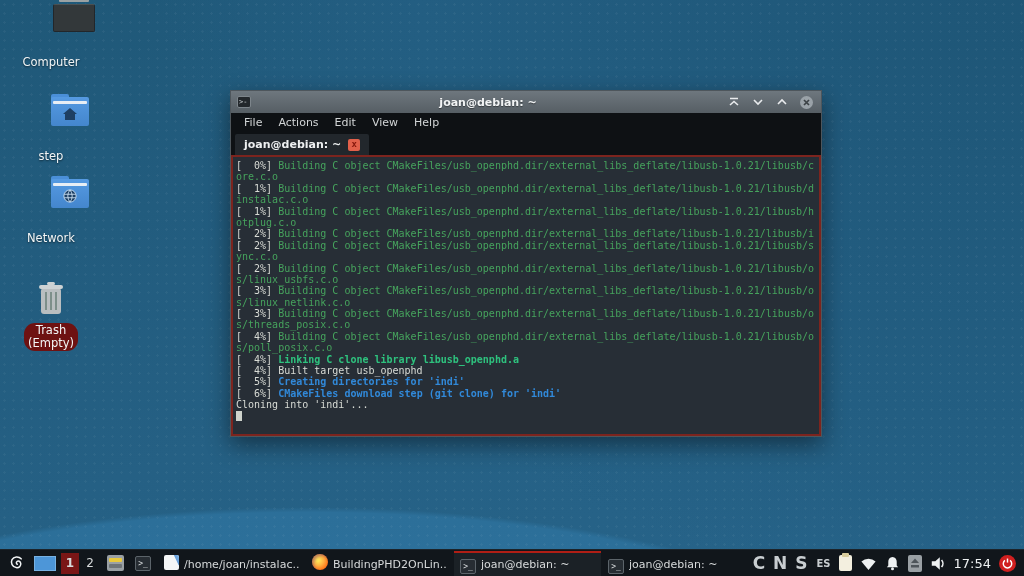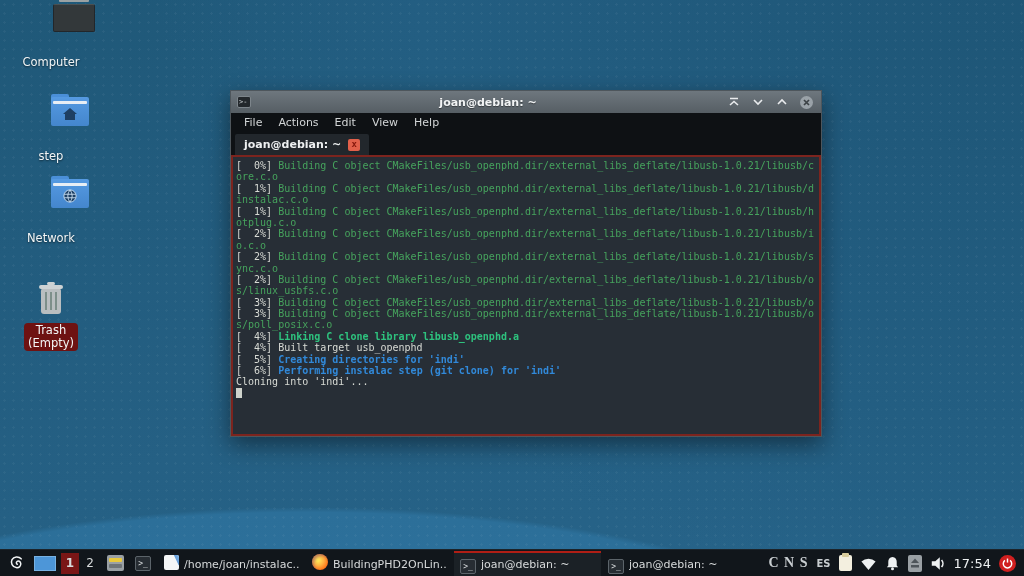--- a/index.html
+++ b/index.html
@@ -20,21 +20,21 @@
   .d-icon { position:absolute; left:8px; width:86px; text-align:center; cursor:default; }
   .d-icon:nth-child(1){ top:4px; }
   .d-icon:nth-child(2){ top:98px; }
   .d-icon:nth-child(3){ top:180px; }
   .d-icon:nth-child(4){ top:280px; }
   .d-icon .glyph { display:inline-block; height:40px; margin-bottom:3px; }
   .d-icon .lbl {
     color:#f2f5f6; font-size:11.5px; line-height:13px; text-shadow:0 1px 2px rgba(0,0,0,.55);
     display:inline-block; padding:1px 4px;
   }
-  .d-icon .lbl.selected { background:#6e1212; border-radius:4px; text-shadow:none; }
+  .d-icon .lbl.selected { background:#6e1212; border-radius:11px; text-shadow:none; }
 
   .icon-computer { width:46px; height:36px; position:relative; margin-top:4px;}
   .icon-computer .screen { position:absolute; left:2px; top:0; width:42px; height:28px; background:#33383a; border:1px solid #22262a; border-top-color:#4a5052; border-radius:2px;}
   .icon-computer .base { position:absolute; left:8px; bottom:2px; width:30px; height:4px; background:#9aa1a3; border-radius:1px;}
   .icon-computer .neck { position:absolute; left:19px; bottom:5px; width:8px; height:4px; background:#5b6163;}
 
   .folder { width:38px; height:29px; position:relative; margin-top:6px;}
   .folder .tab { position:absolute; left:0; top:-4px; width:16px; height:6px; background:#4a8fd8; border-radius:2px 2px 0 0;}
   .folder .body { position:absolute; left:0; top:-1px; width:38px; height:29px; background:linear-gradient(#559ae2,#4486cd); border-radius:2px; }
   .folder .strip { position:absolute; left:2px; top:3px; width:34px; height:3px; background:#e8eef5; border-radius:1px;}
@@ -98,21 +98,21 @@
     background:radial-gradient(circle at 38% 38%, #ffe457 8%, #ffb141 40%, #ff7a1c 70%, #e8540c 100%);
     box-shadow:inset 2px 2px 3px rgba(80,30,120,.35);}
 
   .tb-win { width:147px; height:25px; display:flex; align-items:center; gap:5px; padding:0 6px; margin-right:1px;
     border-top:2px solid transparent; }
   .tb-win.active { background:#1a2averror;} 
   .tb-win.active { background:#1b2126; border-top:2px solid #b01e15; }
   .tb-win .lbl { color:#d7dadb; font-size:11px; white-space:nowrap; overflow:hidden; }
 
   .tray { margin-left:auto; display:flex; align-items:center; gap:8px; padding-right:4px; }
-  .kbd-led { color:#c9ced1; font-size:14px; font-weight:bold; letter-spacing:1px;font-family:Liberation Serif, serif;}
+  .kbd-led { color:#c9ced1; font-size:17px; font-weight:bold; letter-spacing:1px;}
   .kbd-layout { color:#c9ced1; font-size:10px; font-weight:bold;}
   .clip-ico { width:13px; height:16px; background:#f3efdf; border-radius:2px; position:relative;}
   .clip-ico::before{ content:""; position:absolute; left:3px; top:-2px; width:7px; height:4px; background:#d9cd9d; border-radius:1px;}
   .tray svg { display:block; }
   .clock { color:#eef1f2; font-size:13px; }
   .power { width:17px; height:17px; border-radius:50%; background:#d01f1f; display:flex; align-items:center; justify-content:center;}
 </style>
 </head>
 <body>
 
@@ -202,32 +202,34 @@
     </div>
     <div class="term-area">
       <div class="term-output">
           <div class="t-row"><span class="t-white">[  0%] </span><span class="t-green">Building C object CMakeFiles/usb_openphd.dir/external_libs_deflate/libusb-1.0.21/libusb/c</span></div>
           <div class="t-row"><span class="t-green">ore.c.o</span></div>
           <div class="t-row"><span class="t-white">[  1%] </span><span class="t-green">Building C object CMakeFiles/usb_openphd.dir/external_libs_deflate/libusb-1.0.21/libusb/d</span></div>
           <div class="t-row"><span class="t-green">instalac.c.o</span></div>
           <div class="t-row"><span class="t-white">[  1%] </span><span class="t-green">Building C object CMakeFiles/usb_openphd.dir/external_libs_deflate/libusb-1.0.21/libusb/h</span></div>
           <div class="t-row"><span class="t-green">otplug.c.o</span></div>
           <div class="t-row"><span class="t-white">[  2%] </span><span class="t-green">Building C object CMakeFiles/usb_openphd.dir/external_libs_deflate/libusb-1.0.21/libusb/i</span></div>
-          <div class="t-row"><span class="t-green">o.c.o</span></div>
           <div class="t-row"><span class="t-white">[  2%] </span><span class="t-green">Building C object CMakeFiles/usb_openphd.dir/external_libs_deflate/libusb-1.0.21/libusb/s</span></div>
           <div class="t-row"><span class="t-green">ync.c.o</span></div>
           <div class="t-row"><span class="t-white">[  2%] </span><span class="t-green">Building C object CMakeFiles/usb_openphd.dir/external_libs_deflate/libusb-1.0.21/libusb/o</span></div>
           <div class="t-row"><span class="t-green">s/linux_usbfs.c.o</span></div>
           <div class="t-row"><span class="t-white">[  3%] </span><span class="t-green">Building C object CMakeFiles/usb_openphd.dir/external_libs_deflate/libusb-1.0.21/libusb/o</span></div>
+          <div class="t-row"><span class="t-green">s/linux_netlink.c.o</span></div>
           <div class="t-row"><span class="t-white">[  3%] </span><span class="t-green">Building C object CMakeFiles/usb_openphd.dir/external_libs_deflate/libusb-1.0.21/libusb/o</span></div>
+          <div class="t-row"><span class="t-green">s/threads_posix.c.o</span></div>
+          <div class="t-row"><span class="t-white">[  4%] </span><span class="t-green">Building C object CMakeFiles/usb_openphd.dir/external_libs_deflate/libusb-1.0.21/libusb/o</span></div>
           <div class="t-row"><span class="t-green">s/poll_posix.c.o</span></div>
           <div class="t-row"><span class="t-white">[  4%] </span><span class="t-bgreen">Linking C clone library libusb_openphd.a</span></div>
           <div class="t-row"><span class="t-white">[  4%] Built target usb_openphd</span></div>
           <div class="t-row"><span class="t-white">[  5%] </span><span class="t-blue">Creating directories for 'indi'</span></div>
-          <div class="t-row"><span class="t-white">[  6%] </span><span class="t-blue">Performing instalac step (git clone) for 'indi'</span></div>
+          <div class="t-row"><span class="t-white">[  6%] </span><span class="t-blue">CMakeFiles download step (git clone) for 'indi'</span></div>
           <div class="t-row"><span class="t-white">Cloning into 'indi'...</span></div>
           <div class="t-row"><span class="t-cursor"></span></div>
         </div>
     </div>
   </div>
 
   <div class="taskbar">
     <span class="tb-launcher">
       <svg width="20" height="20" viewBox="0 0 24 24">
         <path d="M17 7 C14 3.5 8 4 6 8 C4 12 6.5 17 11 17.5 C14.5 18 17 15.5 16.5 12.5 C16 10 13.5 9 12 10.2 C10.8 11.2 11 13 12.3 13.4" fill="none" stroke="#f2f4f5" stroke-width="1.8" stroke-linecap="round"></path>

